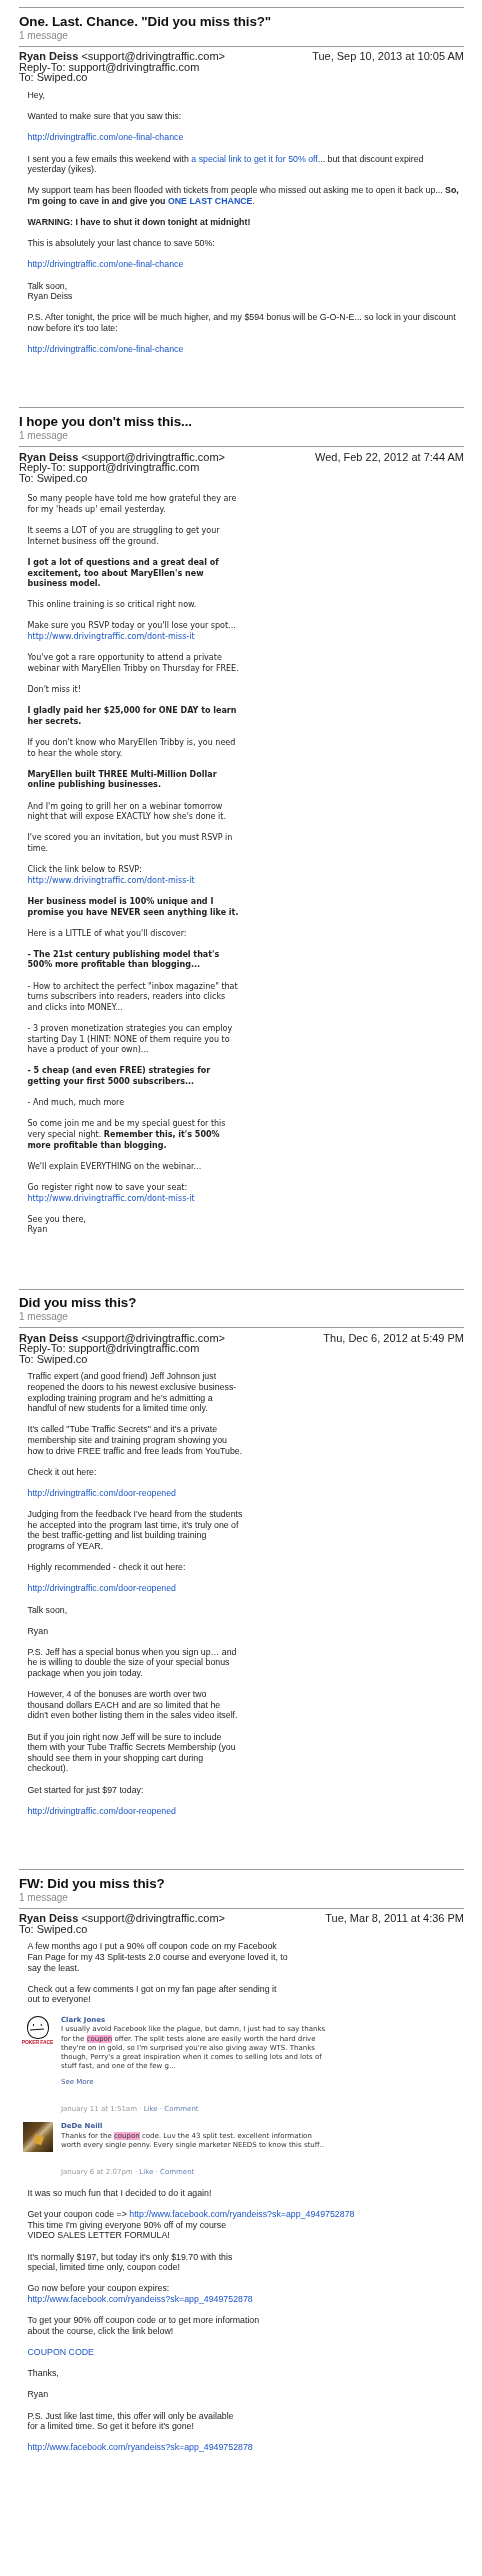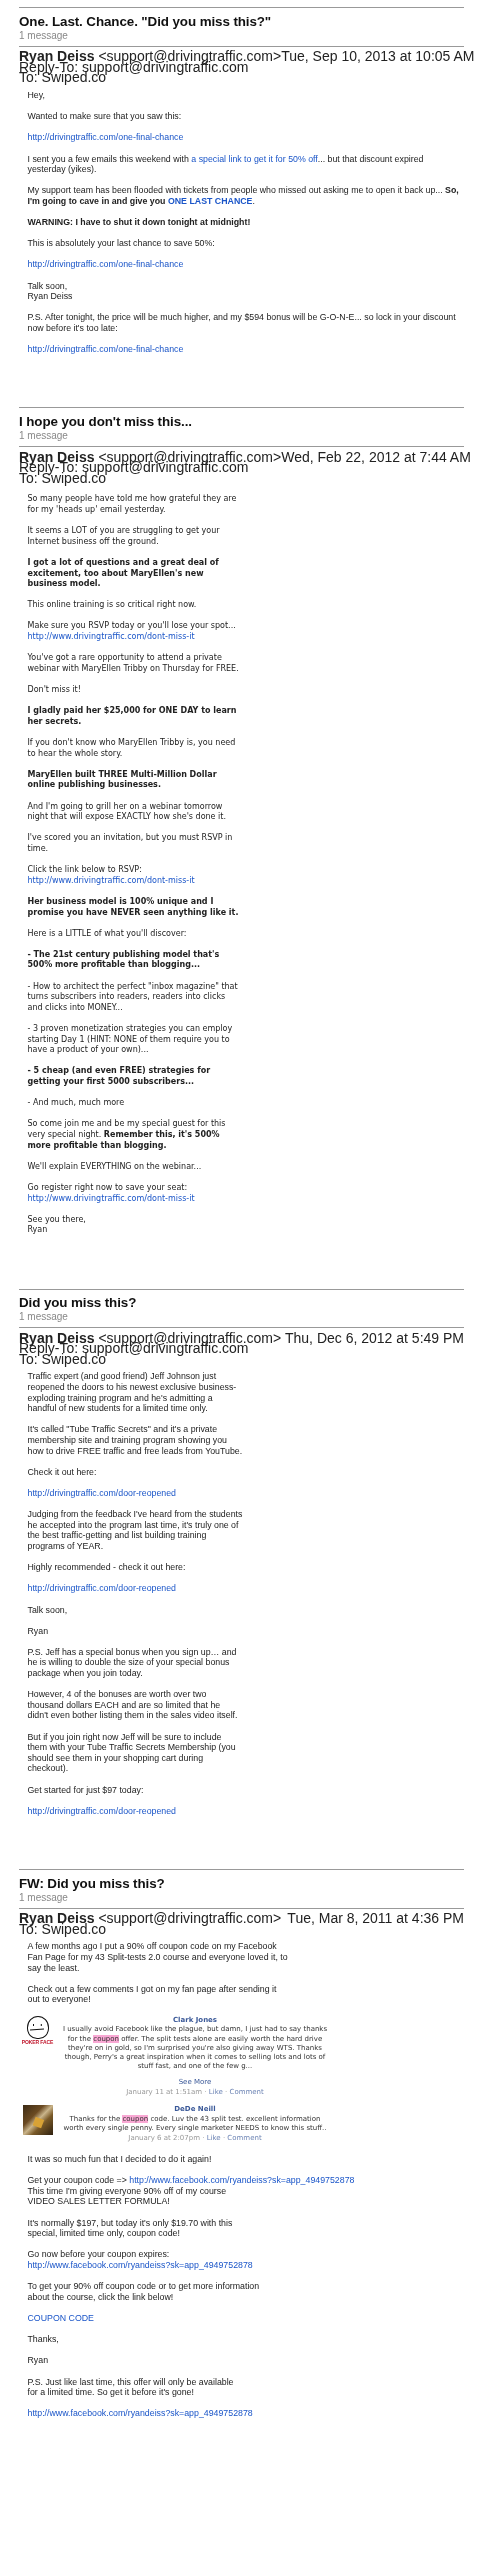--- a/index.html
+++ b/index.html
@@ -1,46 +1,46 @@
 <!DOCTYPE html>
 <html style="font-size:11.3px"><head>
 <meta charset="utf-8">
 <style>
   html, body { margin: 0; padding: 0; background: #ffffff; }
   body { width: 483px; font-family: "Liberation Sans", sans-serif; color: #222; font-size: 8.8px; }
   .thread { padding: 0 19px 0 19px; }
   .rule { border: 0; border-top: 0.7px solid #999; margin: 0; }
   .subject { font-size: 13.4px; font-weight: bold; color: #111; margin: 5.6px 0 1.4px 0; letter-spacing: -0.1px; }
   .count { font-size: 10px; color: #888; margin: 0 0 5px 0; }
-  .meta { display: flex; justify-content: space-between; margin-top: 4.2px; line-height: 10.6px; font-size: 14px; }
+  .meta { display: flex; justify-content: space-between; margin-top: 4.2px; line-height: 10.6px; font-size: 11px; }
   .meta .left div { white-space: nowrap; }
   .sender-name { font-weight: bold; }
   .date { white-space: nowrap; }
   .body { padding-left: 8.5px; margin-top: 7px; line-height: 10.6px; font-size: 8.8px; }
   .body p { margin: 0 0 10.6px 0; }
   .body.narrow { width: 215px; }
   .body.narrow2 { width: 212px; }
   a, .link { color: #1a55c8; text-decoration: none; }
   b { font-weight: bold; }
   .spacer-lg { height: 42px; }
   .spacer-md { height: 28px; }
-  .fb { font-family: "DejaVu Sans", sans-serif; font-size: 7px; line-height: 9.2px; color: #333; margin: 5.6px 0 10px 4.2px; text-align: center; }
+  .fb { font-family: "DejaVu Sans", sans-serif; font-size: 7px; line-height: 9.2px; color: #333; margin: 5.6px 0 10px 4.2px; }
   .fb-comment { display: flex; margin-bottom: 8.5px; }
   .fb-avatar { width: 30px; height: 30px; flex: 0 0 30px; margin-right: 7.8px; position: relative; }
   .poker { background: #fff; }
   .poker .face { position: absolute; left: 3.5px; top: 0; width: 20px; height: 21px; border: 1.1px solid #111; border-radius: 50% 50% 46% 46%; }
   .poker .face:before { content: ""; position: absolute; left: 5px; top: 7.8px; width: 1.4px; height: 1.4px; background:#111; box-shadow: 7.8px 0 0 #111; }
   .poker .face:after { content: ""; position: absolute; left: 2.8px; top: 12px; width: 14px; height: 1.1px; background: #111; transform: rotate(-4deg); }
   .poker .label { position: absolute; left: -1.4px; top: 22px; font-size: 5px; font-weight: bold; color: #c0142a; font-family: "Liberation Sans", sans-serif; letter-spacing: -0.1px; white-space: nowrap; }
   .photo { background: linear-gradient(135deg, #3b2a14 0%, #6b4a22 35%, #c9b48a 50%, #7a5a28 65%, #2e2010 100%); }
   .photo:after { content: ""; position: absolute; left: 11.3px; top: 12.7px; width: 8.5px; height: 8.5px; background: #d8a235; transform: rotate(20deg); }
   .fb-name { color: #3b5998; font-weight: bold; margin-bottom: 0.7px; }
   .hl { background: #f9a8d4; }
   .fb-see { color: #3b5998; margin-top: 7px; }
-  .fb-time { color: #999; margin-top: 0; }
+  .fb-time { color: #999; margin-top: 17px; }
   .fb-time .act { color: #6d84b4; }
   .fb-text { width: 268px; }
 </style>
 </head>
 <body>
 
 <div class="thread">
   <div style="height:7px"></div>
   <hr class="rule">
   <div class="subject">One. Last. Chance. "Did you miss this?"</div>

